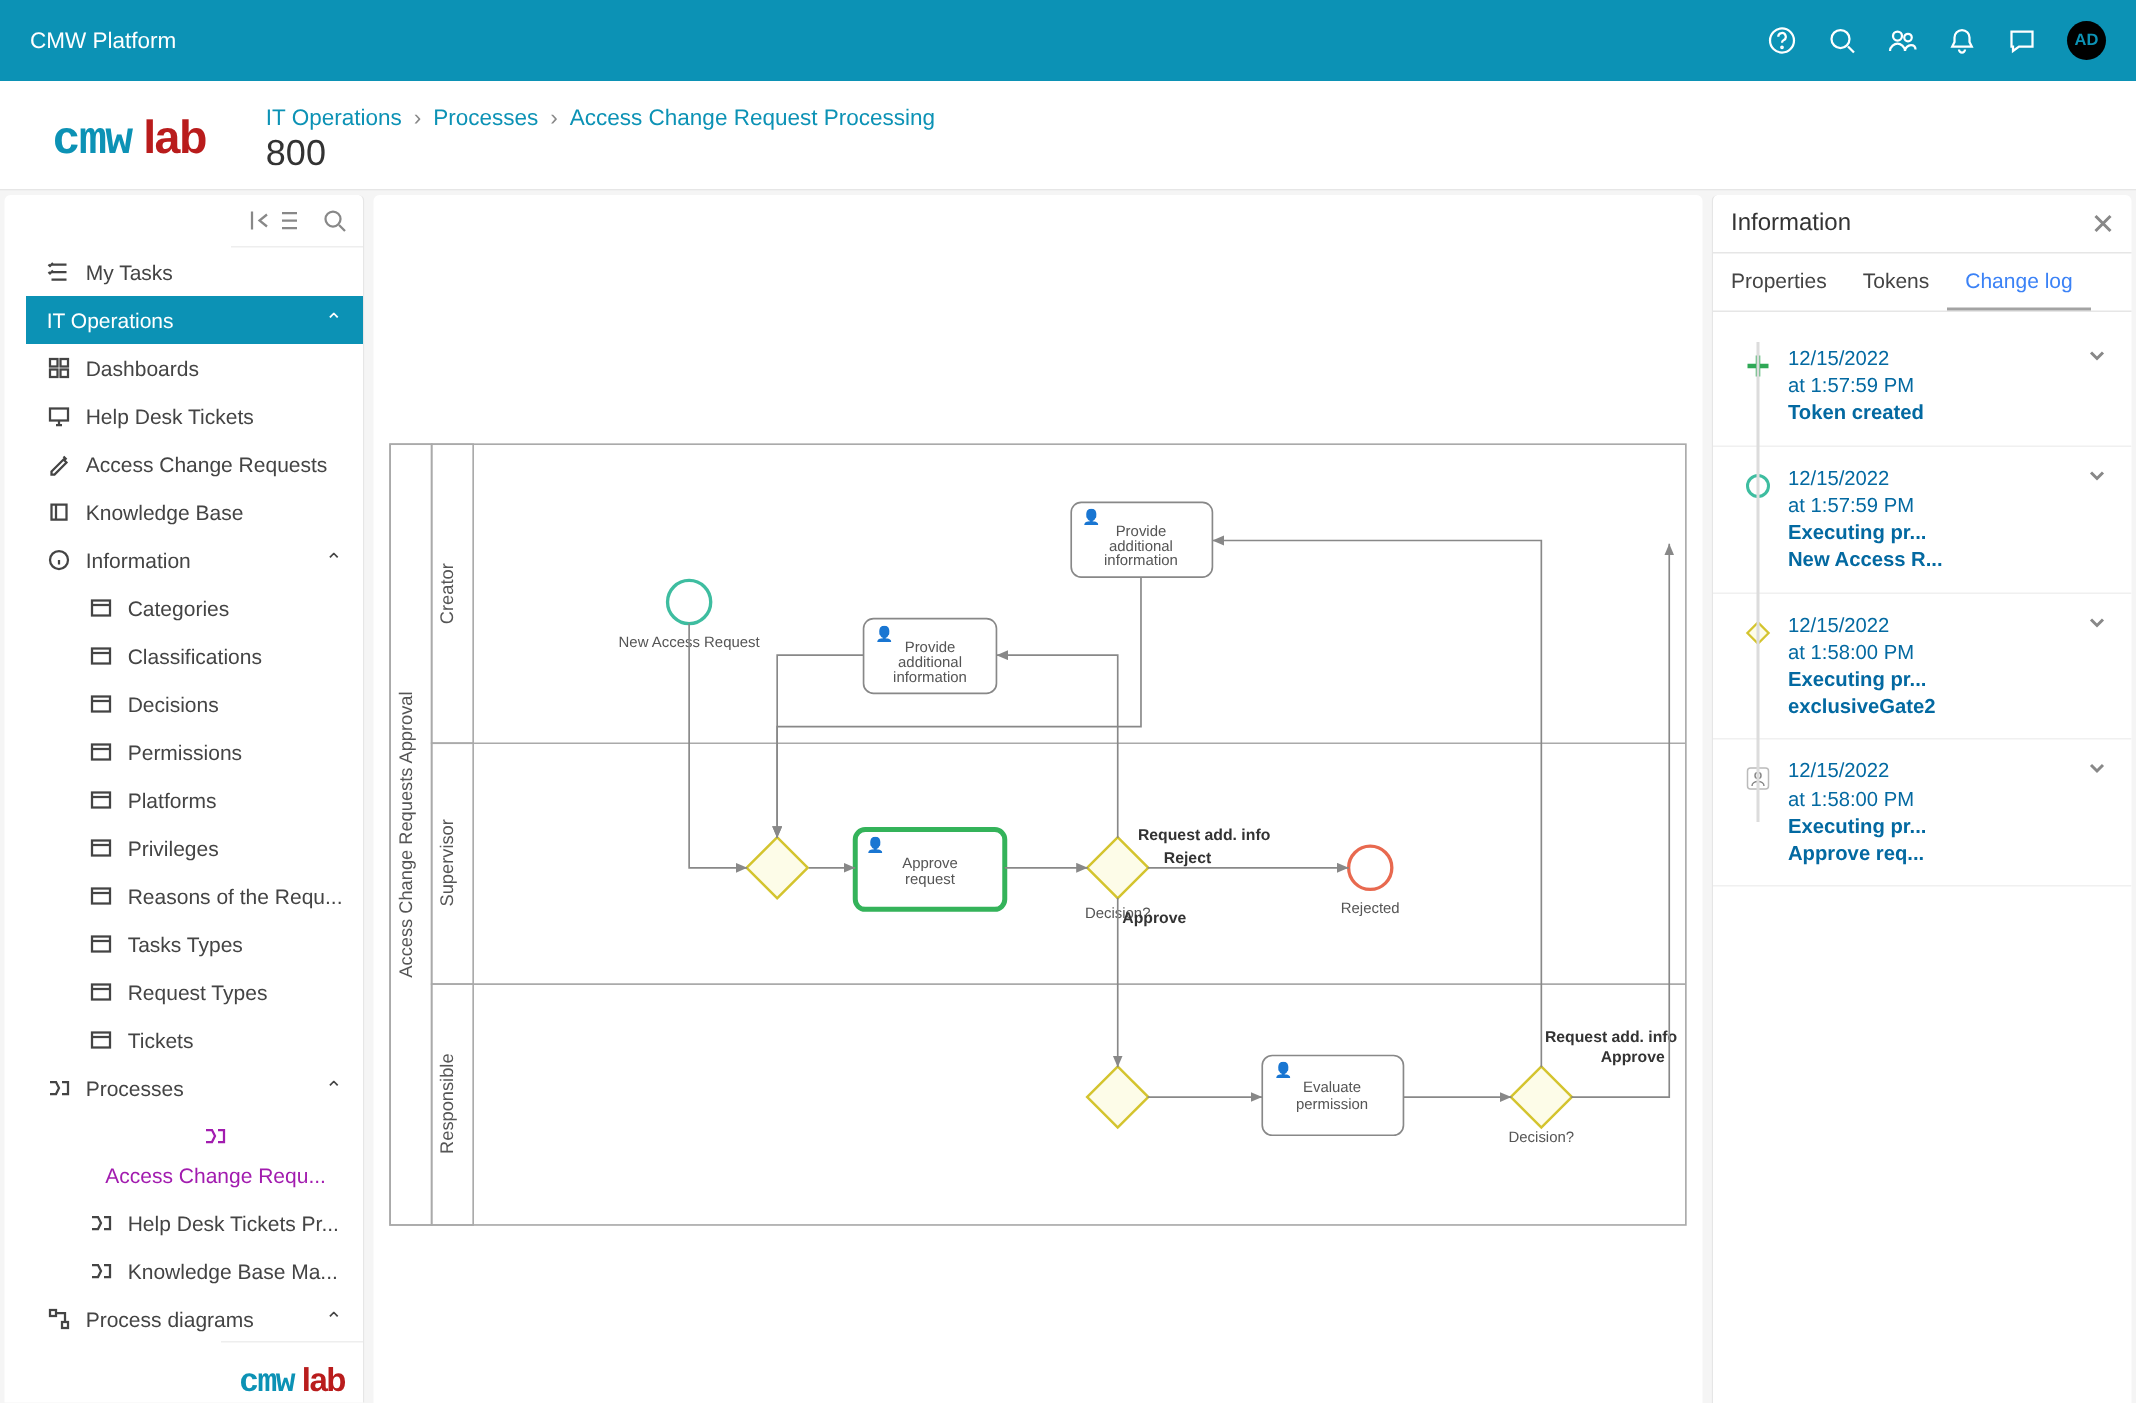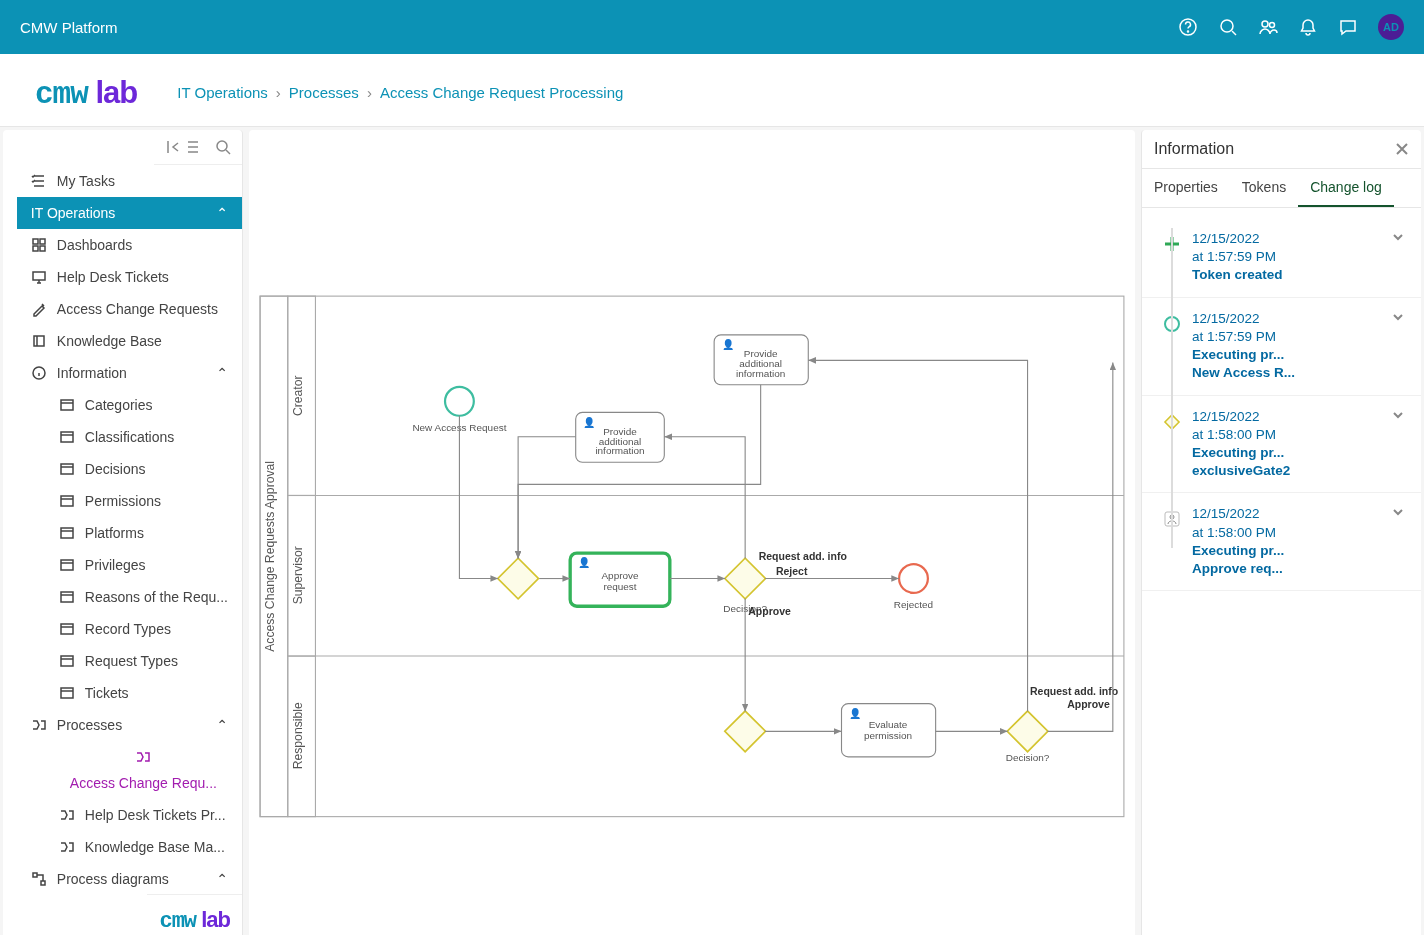--- a/index.html
+++ b/index.html
@@ -3,27 +3,27 @@
 <meta charset="utf-8">
 <style>
 * { margin: 0; padding: 0; box-sizing: border-box; font-family: 'Segoe UI', Arial, sans-serif; }
 body { background: #f5f5f5; width: 1424px; height: 935px; overflow: hidden; }
 
 
 .topbar { background: #0c92b5; height: 54px; display: flex; align-items: center; justify-content: space-between; padding: 0 20px; color: #fff; }
 .topbar-title { font-size: 15px; font-weight: 400; }
 .topbar-icons { display: flex; gap: 20px; align-items: center; }
 .topbar-icons svg { width: 20px; height: 20px; fill: none; stroke: #fff; stroke-width: 1.5; cursor: pointer; }
-.avatar { width: 26px; height: 26px; border-radius: 50%; background: #4c1d95; color: #0c92b5; display: flex; align-items: center; justify-content: center; font-size: 11px; font-weight: 700; }
+.avatar { width: 26px; height: 26px; border-radius: 50%; background: #000000; color: #0c92b5; display: flex; align-items: center; justify-content: center; font-size: 11px; font-weight: 700; }
 
 
 .header-region { display: flex; align-items: center; padding: 18px 20px 12px 20px; background: #fff; border-bottom: 1px solid #e6e6e6; height: 73px; }
 .logo { font-size: 31px; font-weight: 700; letter-spacing: -1px; margin-right: 40px; margin-left: 15px;}
 .logo .c1 { color: #0c92b5; font-family: Liberation Mono, monospace; }
-.logo .c2 { color: #6d28d9; }
+.logo .c2 { color: #b91c1c; }
 .breadcrumb-block { flex: 1; }
 .breadcrumb { font-size: 15px; color: #0c92b5; display: flex; align-items: center; gap: 8px; margin-bottom: 2px; }
 .breadcrumb .sep { color: #888; }
 .process-id { font-size: 24px; color: #333; font-weight: 400; }
 .header-actions { display: flex; align-items: center; gap: 4px; }
 .header-actions button { background: #fff; border: 1px solid #d8d8d8; padding: 7px 15px; font-size: 14px; color: #333; border-radius: 4px; cursor: pointer; }
 .header-actions .hist { border: 1px solid #d8d8d8; border-radius: 4px; padding: 5px 7px; display:flex; align-items:center; justify-content:center;}
 .header-actions .hist svg { width: 18px; height: 18px; stroke: #555; fill:none; stroke-width:1.5;}
 
 
@@ -47,21 +47,21 @@
 .canvas-wrap { flex: 1; margin: 3px; background: #fff; border-radius: 4px; position: relative; overflow: hidden; }
 .canvas { position: absolute; inset: 0; }
 
 
 .info-panel { width: 280px; background: #fff; margin: 3px; border-radius: 4px; display: flex; flex-direction: column; border-left: 1px solid #e6e6e6;}
 .info-header { display: flex; justify-content: space-between; align-items: center; padding: 10px 12px; border-bottom: 1px solid #e6e6e6; }
 .info-header h3 { font-size: 16px; font-weight: 500; color: #333;}
 .info-header svg { width: 14px; height: 14px; stroke: #888; fill:none; stroke-width:2; cursor:pointer;}
 .tabs { display: flex; border-bottom: 1px solid #e6e6e6; }
 .tab { padding: 10px 12px; font-size: 14px; color: #444; cursor: pointer; text-align: center; }
-.tab.active { color: #14532d; border-bottom: 2px solid #14532d; }
+.tab.active { color: #3b82f6; border-bottom: 2px solid #a3a3a3; }
 .log-list { flex:1; overflow-y:auto; padding: 10px 0; }
 .log-row { display: flex; align-items: flex-start; padding: 12px 10px; border-bottom: 1px solid #f0f0f0; }
 .log-icon { width: 40px; display:flex; justify-content:center; padding-top:4px;}
 .log-body { flex:1; font-size:13.5px; color:#0369a1; line-height:1.35;}
 .log-body .title { font-weight: 700; }
 .log-chev { width:20px; color:#888; }
 .log-chev svg { width:14px; height:14px; stroke:#888; fill:none; stroke-width:2;}
 .log-list { position:relative; }
 
 
@@ -110,20 +110,21 @@
 <div class="header-region">
   <div class="logo"><span class="c1">cmw</span> <span class="c2">lab</span></div>
   <div class="breadcrumb-block">
     <div class="breadcrumb">
       <span>IT Operations</span>
       <span class="sep">›</span>
       <span>Processes</span>
       <span class="sep">›</span>
       <span>Access Change Request Processing</span>
     </div>
+    <div class="process-id">800</div>
   </div>
 </div>
 
 <div class="main">
 
   <div class="sidebar">
     <div class="sidebar-toolbar">
       <svg>
           <path d="M4 3v12M14 5l-5 4 5 4"></path>
         </svg>
@@ -259,21 +260,21 @@
           </span>
           <span>Reasons of the Requ...</span>
         </div>
       <div class="nav-item sub">
           <span class="icon">
             <svg>
               <rect x="2" y="3" width="12" height="10"></rect>
               <path d="M2 6h12"></path>
             </svg>
           </span>
-          <span>Record Types</span>
+          <span>Tasks Types</span>
         </div>
       <div class="nav-item sub">
           <span class="icon">
             <svg>
               <rect x="2" y="3" width="12" height="10"></rect>
               <path d="M2 6h12"></path>
             </svg>
           </span>
           <span>Request Types</span>
         </div>

